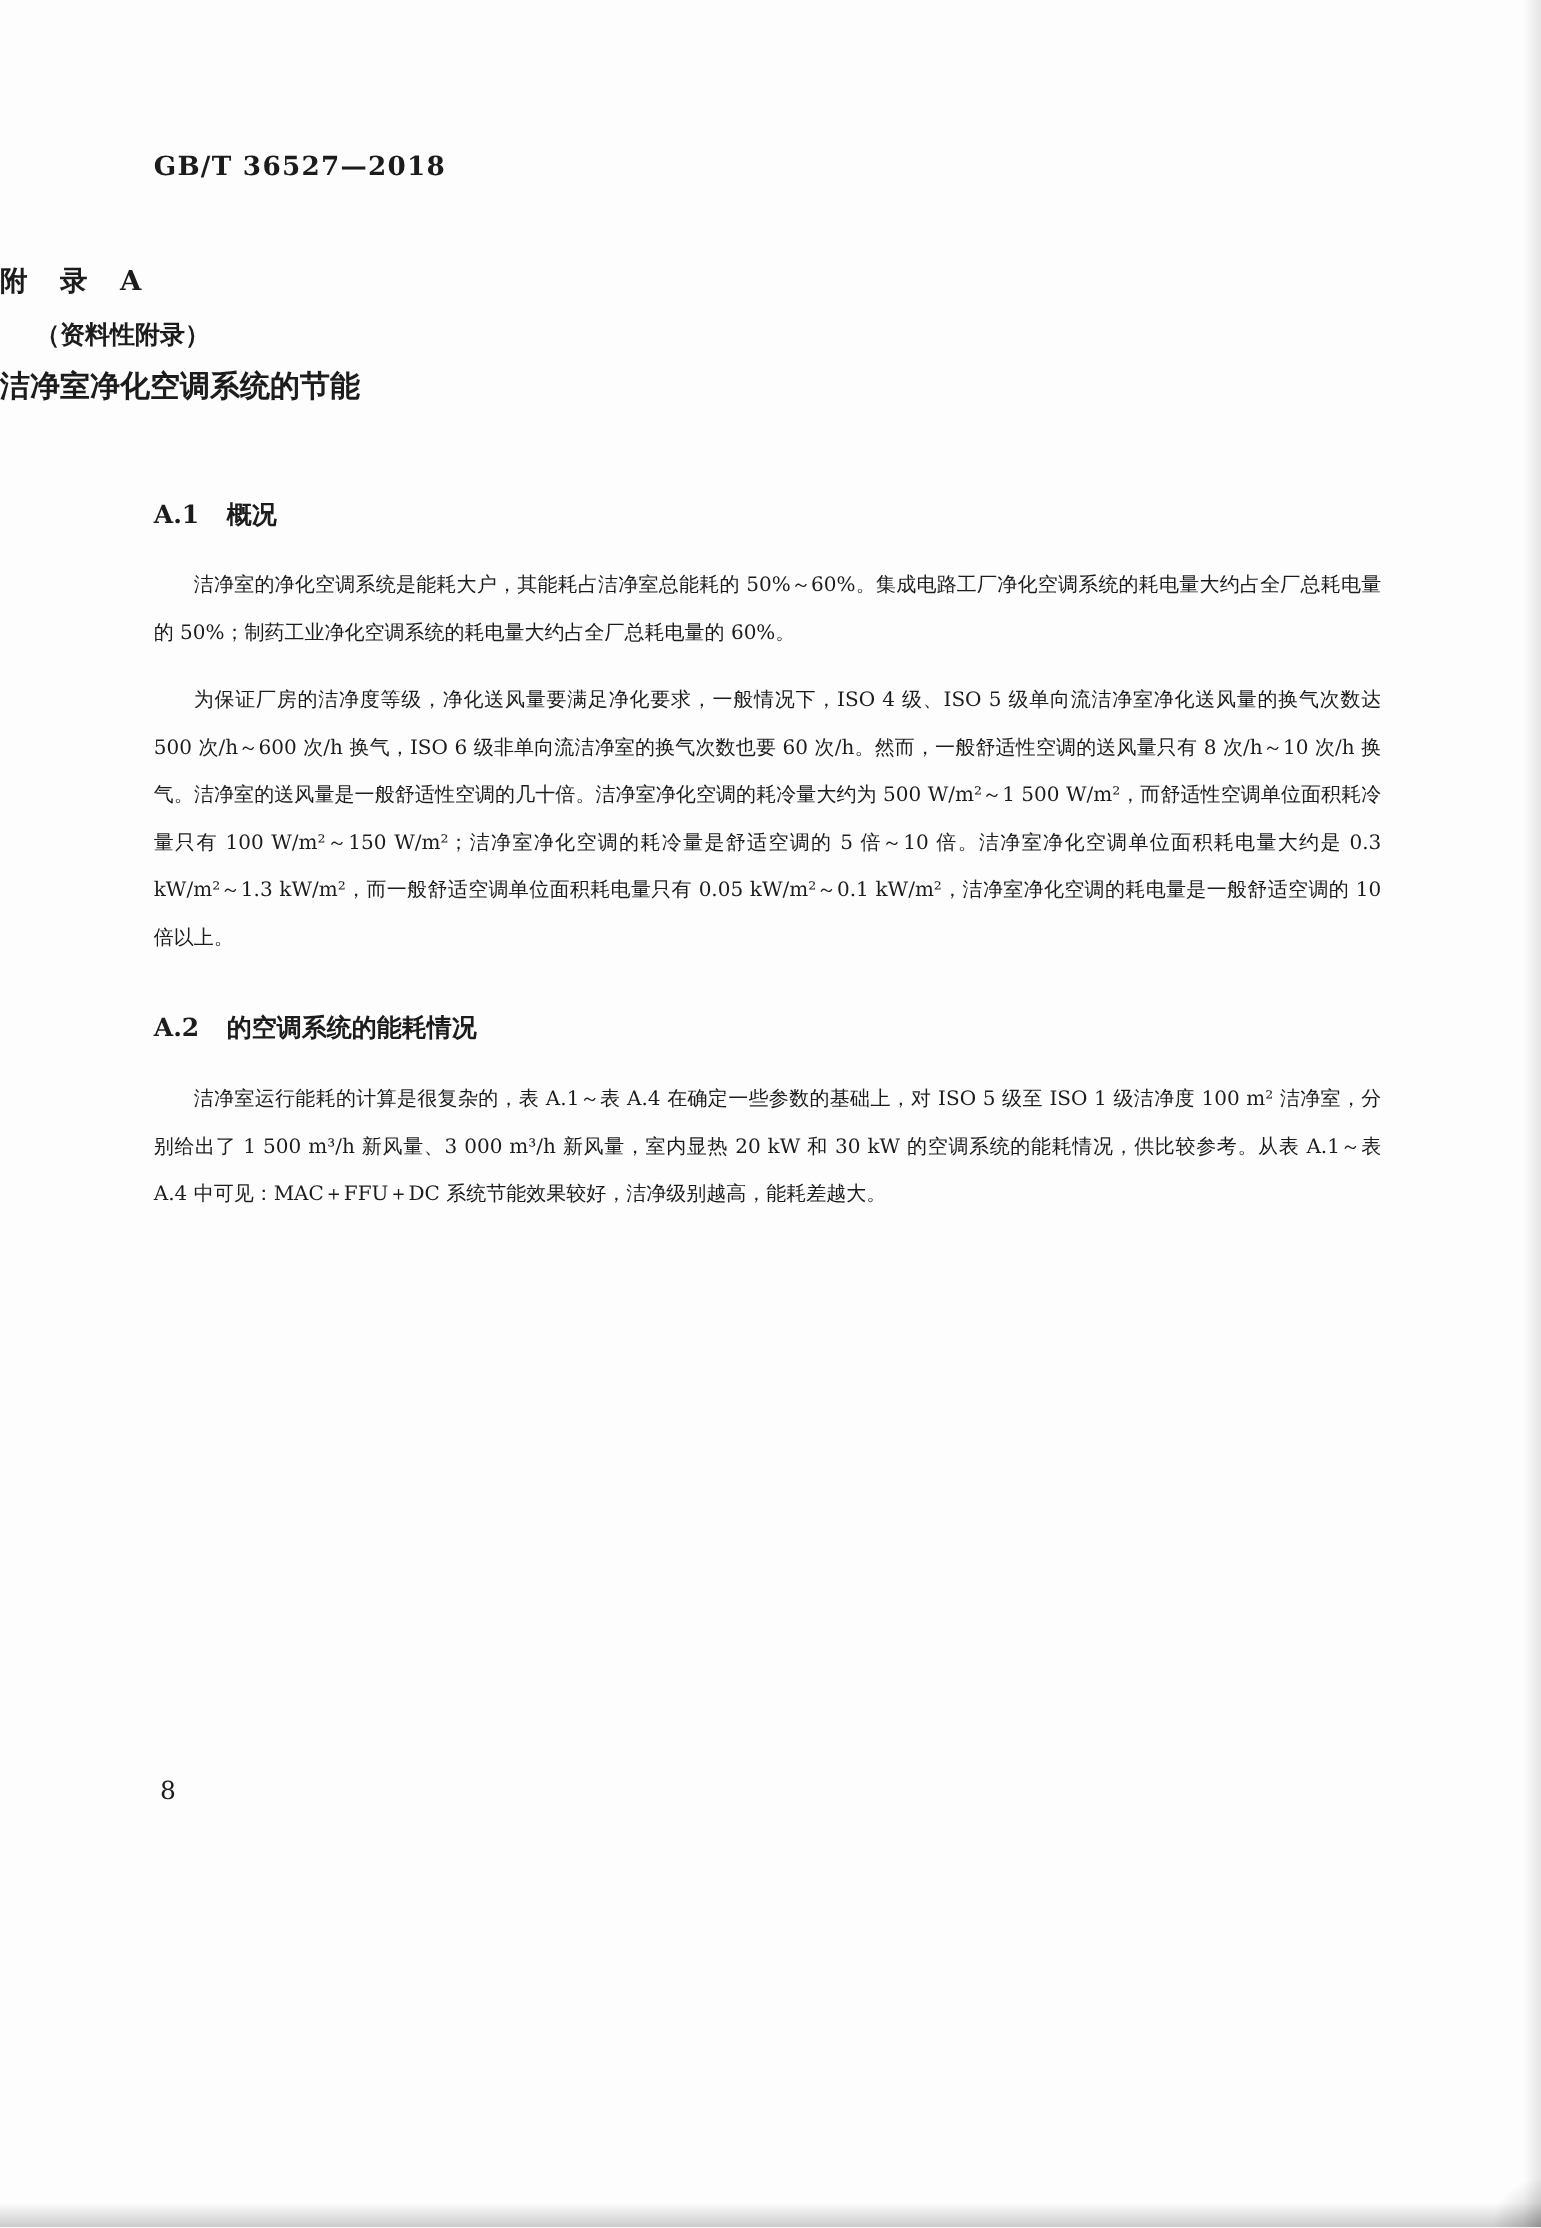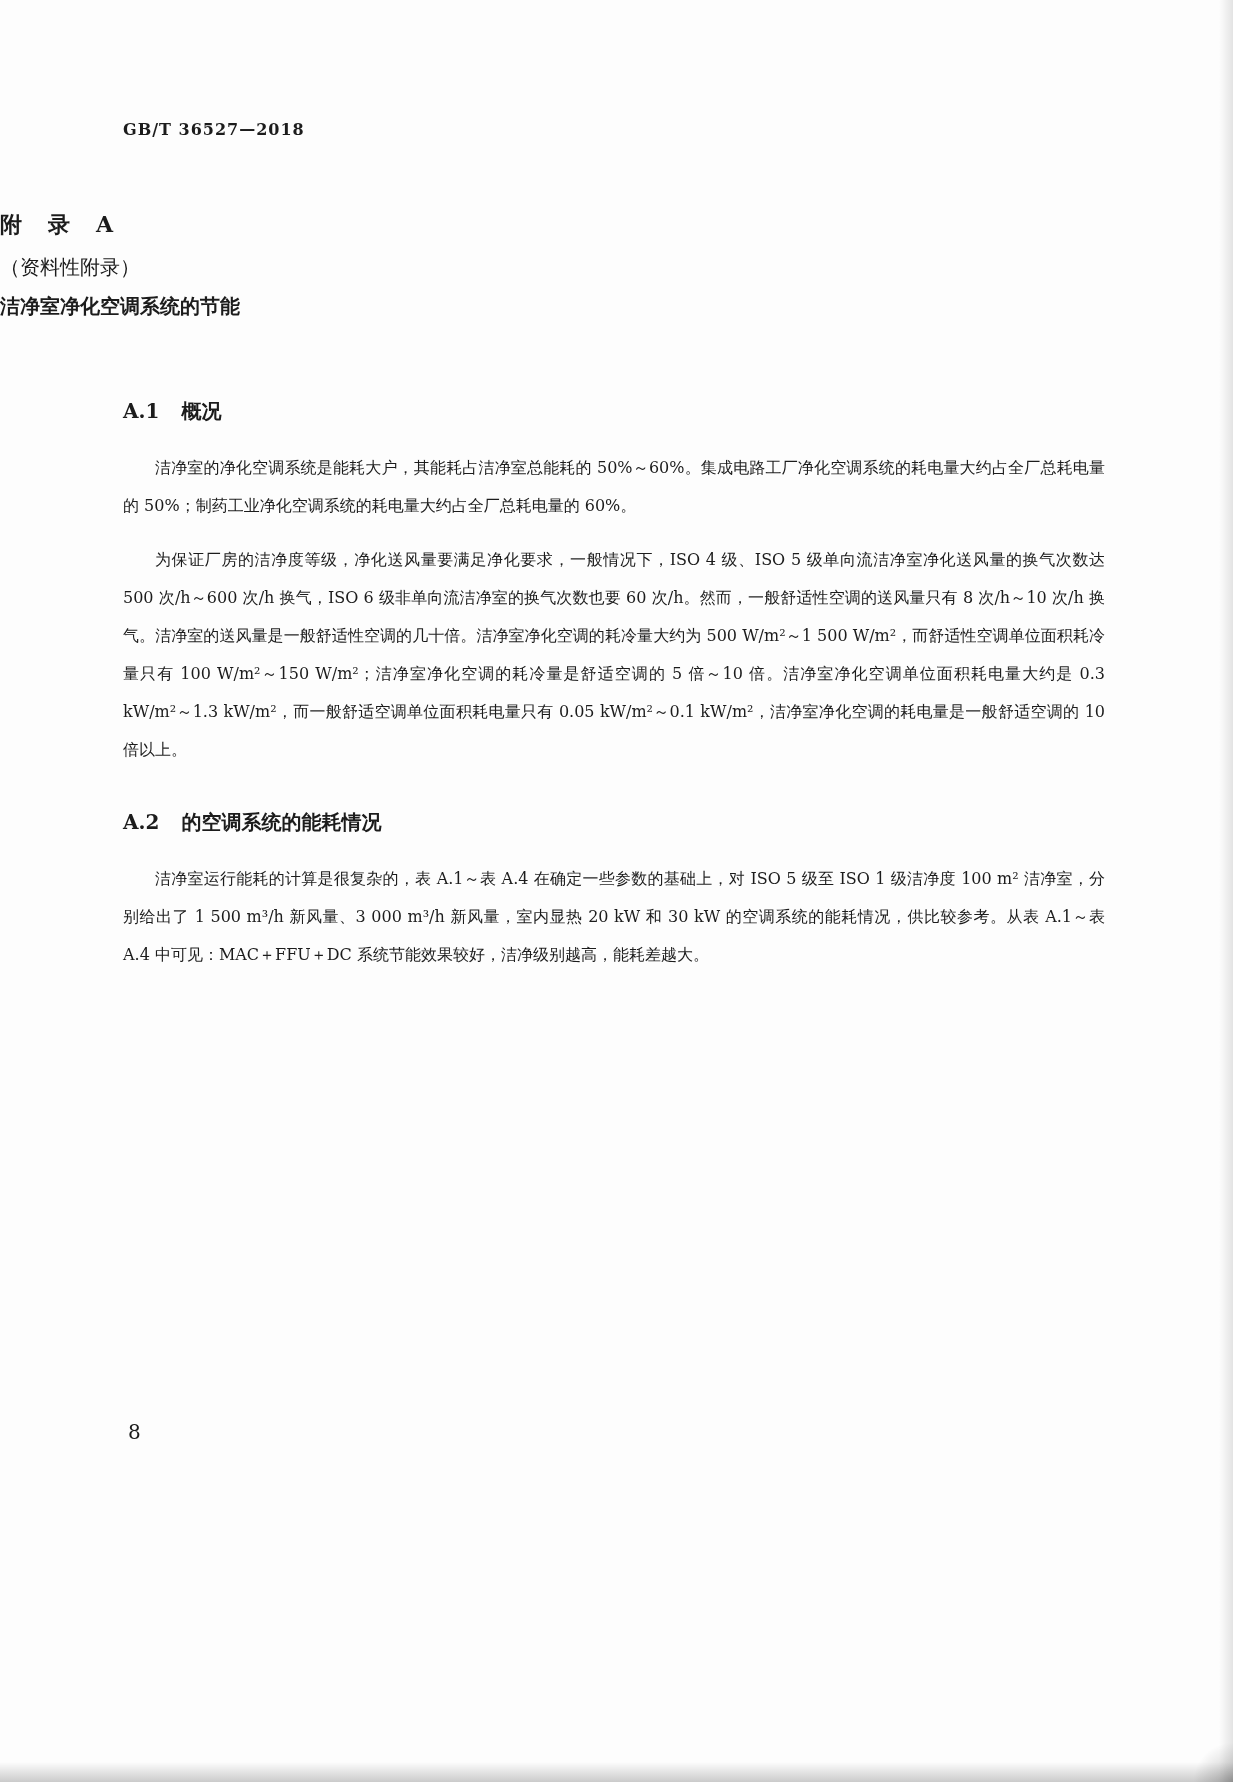--- a/index.html
+++ b/index.html
@@ -13,44 +13,45 @@
     height: 1782px;
     background: #fdfdfd;
     font-family: "DejaVu Serif", "Liberation Serif", serif;
     color: #1c1c1c;
     overflow: hidden;
   }
   .std-header {
     position: absolute;
     top: 120px;
     left: 123px;
-    font-size: 16px;
+    font-size: 21px;
     font-weight: bold;
     letter-spacing: 1px;
   }
   .title-block {
     position: absolute;
     top: 210px;
     left: 0;
     width: 100%;
     text-align: left;
   }
   .title-line1 {
     font-size: 22px;
     font-weight: bold;
     letter-spacing: 2px;
     margin-bottom: 14px;
   }
   .title-line2 {
     font-size: 20px;
-    font-weight: normal;
+    font-weight: bold;
     margin-bottom: 12px;
+    padding-left: 28px;
   }
   .title-line3 {
-    font-size: 20px;
+    font-size: 24px;
     font-weight: bold;
   }
   .content {
     position: absolute;
     top: 398px;
     left: 123px;
     width: 982px;
   }
   .section-heading {
     font-size: 20px;

